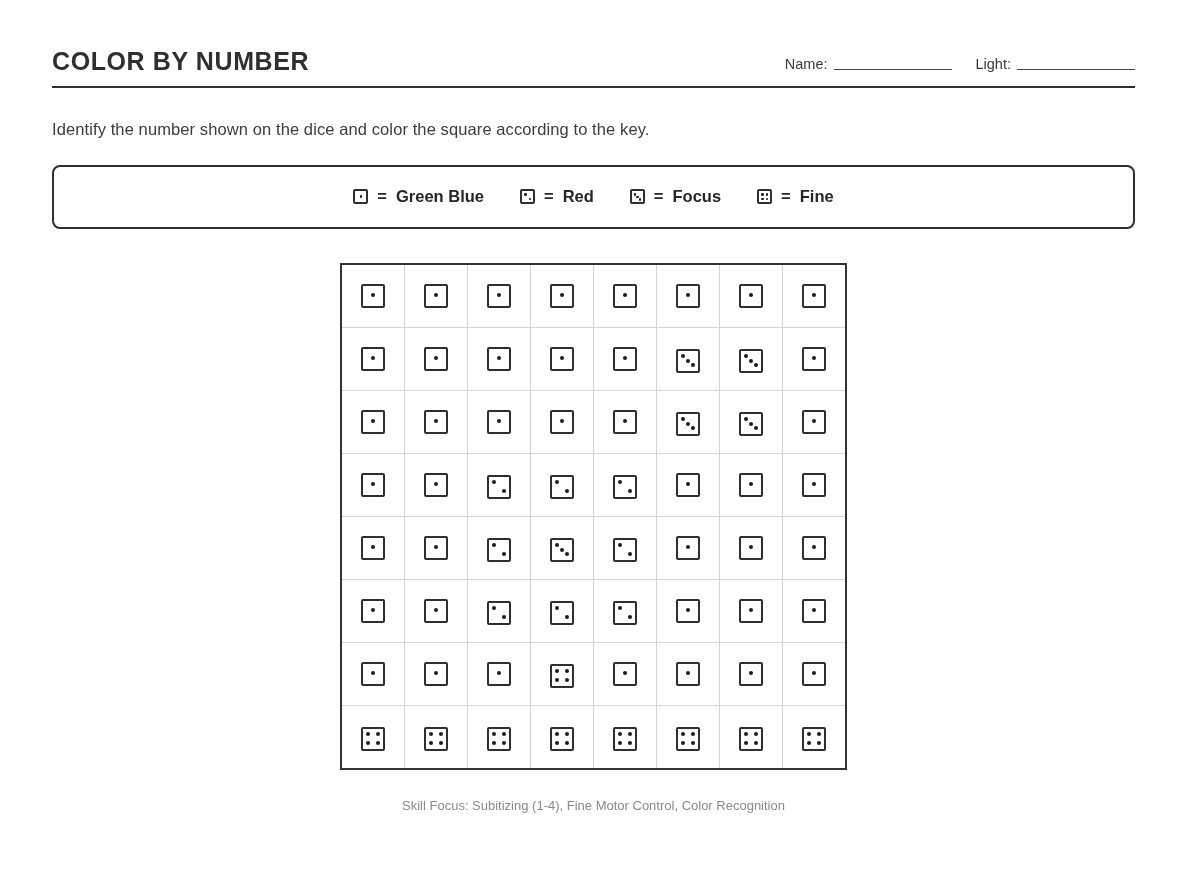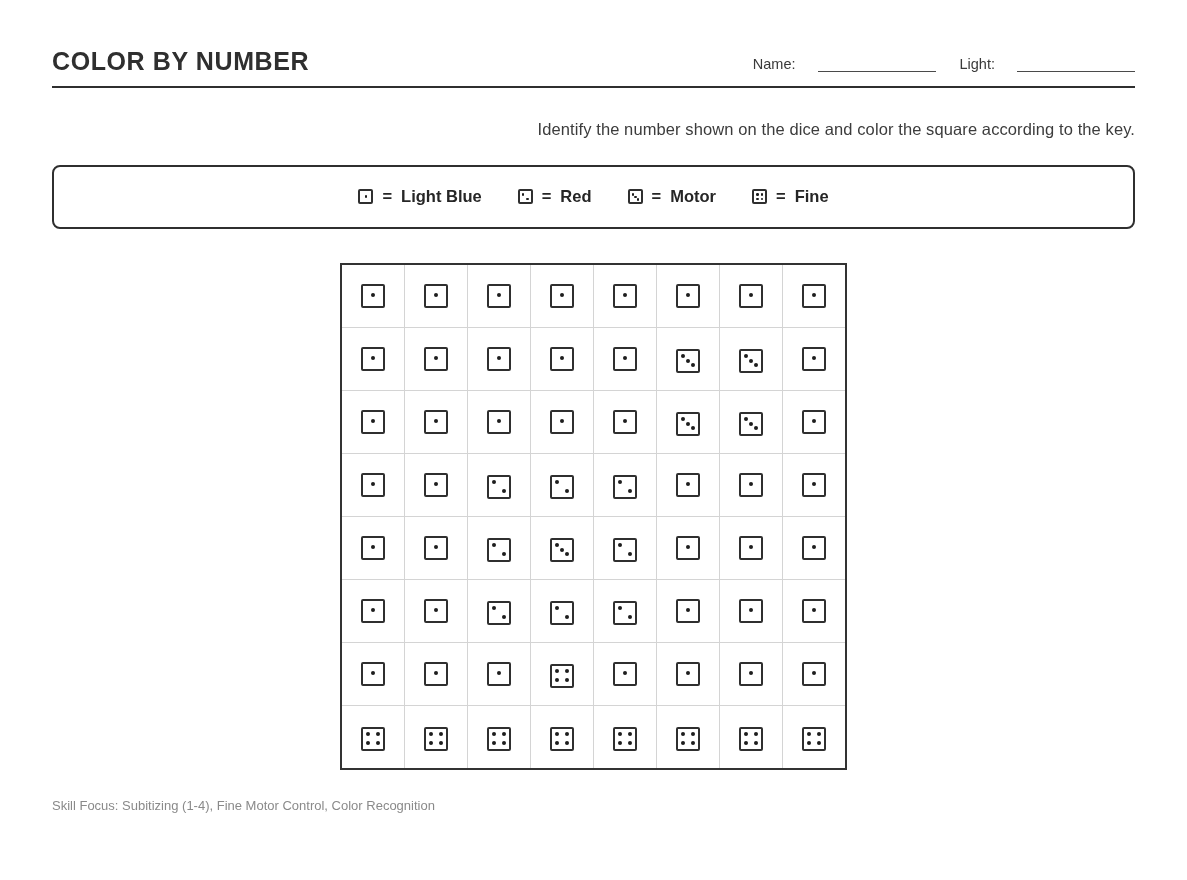--- a/index.html
+++ b/index.html
@@ -41,41 +41,41 @@
     white-space: nowrap;
   }
   .name-date {
     display: flex;
     align-items: flex-end;
     gap: 24px;
     padding-bottom: 4px;
   }
   .field {
     display: flex;
-    align-items: flex-end;
-    gap: 22px;
+    align-items: flex-start;
+    gap: 6px;
   }
   .field-label {
     font-size: 14.5px;
     color: #3a3a3a;
     white-space: nowrap;
   }
   .field-line {
     width: 118px;
     border-bottom: 1px solid #4a4a4a;
     height: 13px;
   }
   .header-rule {
     border-bottom: 2.5px solid #2f2f2f;
     width: 100%;
   }
 
   
   .instruction {
-    text-align: right;
+    text-align: left;
     font-size: 16.5px;
     color: #3c3c3c;
     margin-top: 32px;
     letter-spacing: 0.1px;
   }
 
   
   .key-box {
     margin-top: 26px;
     border: 2px solid #2f2f2f;
@@ -137,20 +137,21 @@
     width: 62px;
     height: 62px;
     border: 1px solid #d4d4d4;
     text-align: center;
     vertical-align: middle;
     padding: 0;
   }
 
   
   .footer {
+    text-align: center;
     font-size: 13px;
     color: #8a8a8a;
     margin-top: 28px;
   }
 </style>
 </head>
 <body>
 
 <div class="page">
 
@@ -170,38 +171,38 @@
   <div class="header-rule"></div>
 
   <div class="instruction">Identify the number shown on the dice and color the square according to the key.</div>
 
   <div class="key-box" id="key-box">
       <div class="key-item">
         <span class="die die-sm">
           <span class="pip c"></span>
         </span>
         <span class="eq">=</span>
-        <span>Light Blue</span>
+        <span>Green Blue</span>
       </div>
       <div class="key-item">
         <span class="die die-sm">
           <span class="pip tl"></span>
           <span class="pip br"></span>
         </span>
         <span class="eq">=</span>
         <span>Red</span>
       </div>
       <div class="key-item">
         <span class="die die-sm">
           <span class="pip tl"></span>
           <span class="pip c"></span>
           <span class="pip br"></span>
         </span>
         <span class="eq">=</span>
-        <span>Motor</span>
+        <span>Focus</span>
       </div>
       <div class="key-item">
         <span class="die die-sm">
           <span class="pip tl"></span>
           <span class="pip tr"></span>
           <span class="pip bl"></span>
           <span class="pip br"></span>
         </span>
         <span class="eq">=</span>
         <span>Fine</span>

